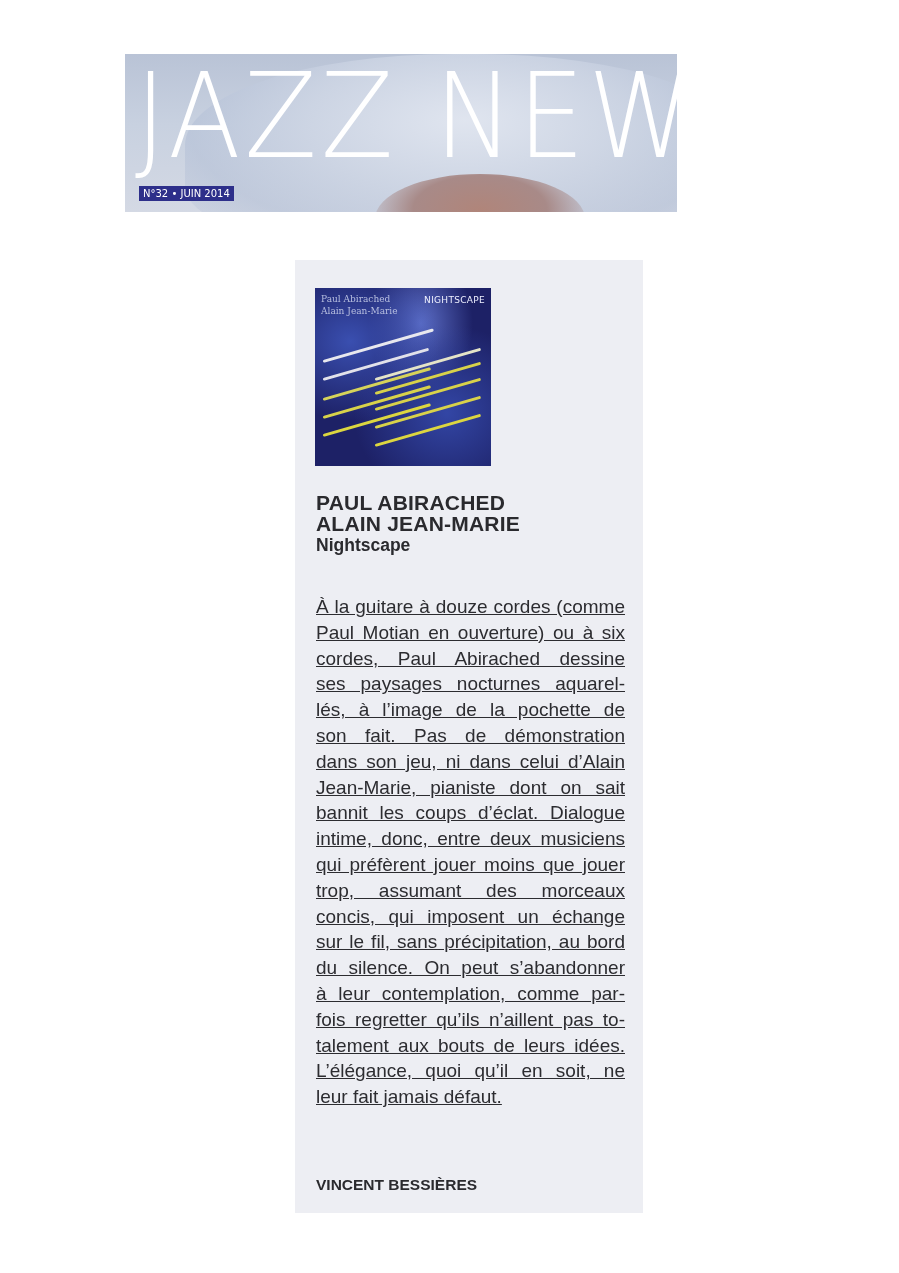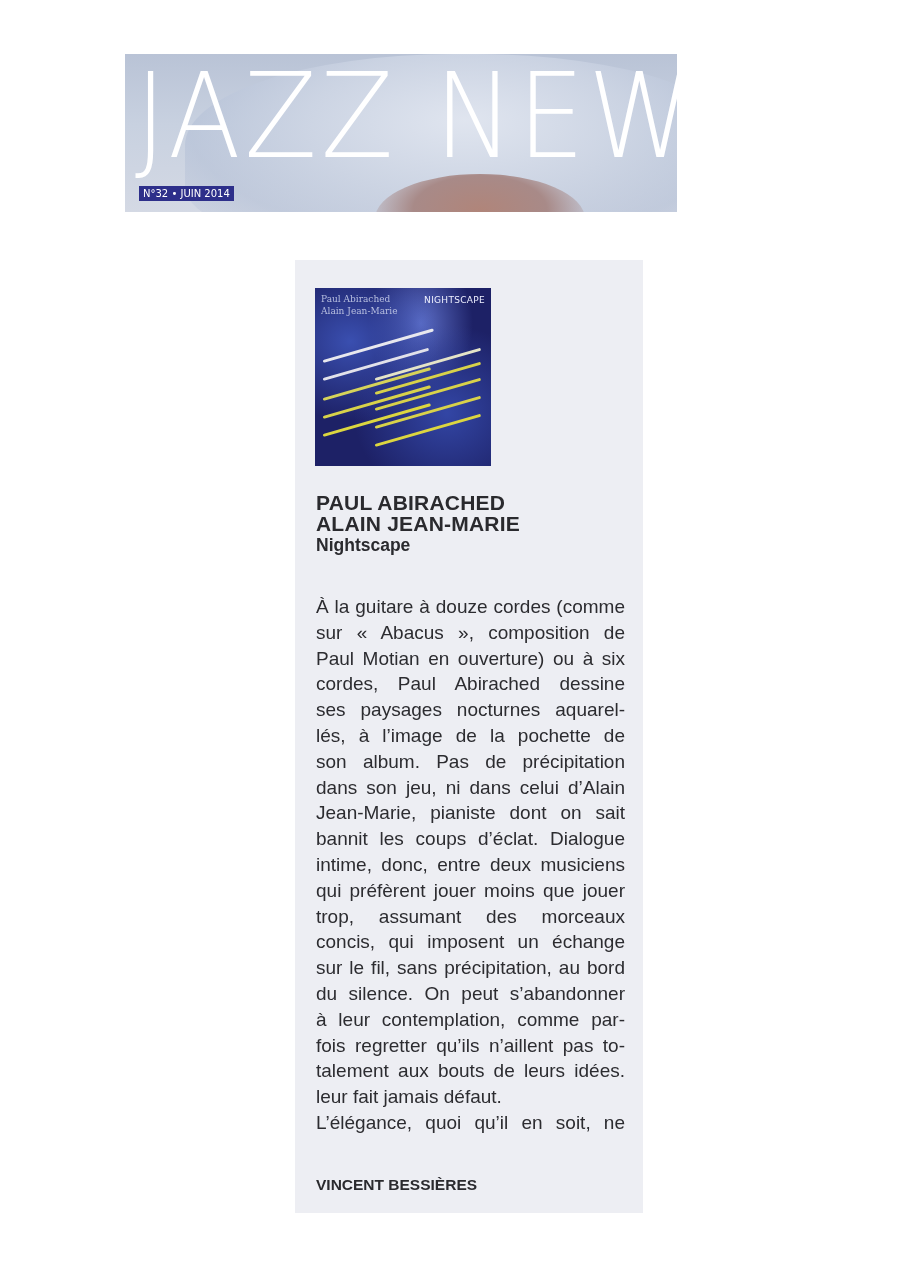--- a/index.html
+++ b/index.html
@@ -78,20 +78,21 @@
     font-size: 16px; line-height: 20px; margin-top: 1px;
   }
   .body-text {
     position: absolute; left: 21px; top: 334px; width: 309px;
     font-size: 19px; line-height: 25.8px; color: #2c2c30;
     text-align: justify; hyphens: manual;
   }
   .body-text .line {
     display: block; text-align: justify; text-align-last: justify; white-space: nowrap;
     height: 25.8px;
+    text-decoration: underline;
   }
   .body-text .line.last { text-align-last: left; }
   .author {
     position: absolute; left: 21px; top: 916px;
     font-weight: bold; font-size: 15.5px; color: #2a2a2e; letter-spacing: 0; text-align: right;
   }
 </style>
 </head>
 <body>
 
@@ -121,36 +122,35 @@
   </div>
 
   <div class="byline">
     <div class="names">PAUL ABIRACHED</div>
     <div class="names">ALAIN JEAN-MARIE</div>
     <div class="album">Nightscape</div>
   </div>
 
   <div class="body-text">
     <span class="line">À la guitare à douze cordes (comme</span>
-    <span class="line">sur « Abacus », composition de</span>
     <span class="line">Paul Motian en ouverture) ou à six</span>
     <span class="line">cordes, Paul Abirached dessine</span>
     <span class="line">ses paysages nocturnes aquarel-</span>
     <span class="line">lés, à l’image de la pochette de</span>
-    <span class="line">son album. Pas de précipitation</span>
+    <span class="line">son fait. Pas de démonstration</span>
     <span class="line">dans son jeu, ni dans celui d’Alain</span>
     <span class="line">Jean-Marie, pianiste dont on sait</span>
     <span class="line">bannit les coups d’éclat. Dialogue</span>
     <span class="line">intime, donc, entre deux musiciens</span>
     <span class="line">qui préfèrent jouer moins que jouer</span>
     <span class="line">trop, assumant des morceaux</span>
     <span class="line">concis, qui imposent un échange</span>
     <span class="line">sur le fil, sans précipitation, au bord</span>
     <span class="line">du silence. On peut s’abandonner</span>
     <span class="line">à leur contemplation, comme par-</span>
     <span class="line">fois regretter qu’ils n’aillent pas to-</span>
     <span class="line">talement aux bouts de leurs idées.</span>
+    <span class="line">L’élégance, quoi qu’il en soit, ne</span>
     <span class="line last">leur fait jamais défaut.</span>
-    <span class="line">L’élégance, quoi qu’il en soit, ne</span>
   </div>
 
   <div class="author">VINCENT BESSIÈRES</div>
 </div>
 
 </body></html>

